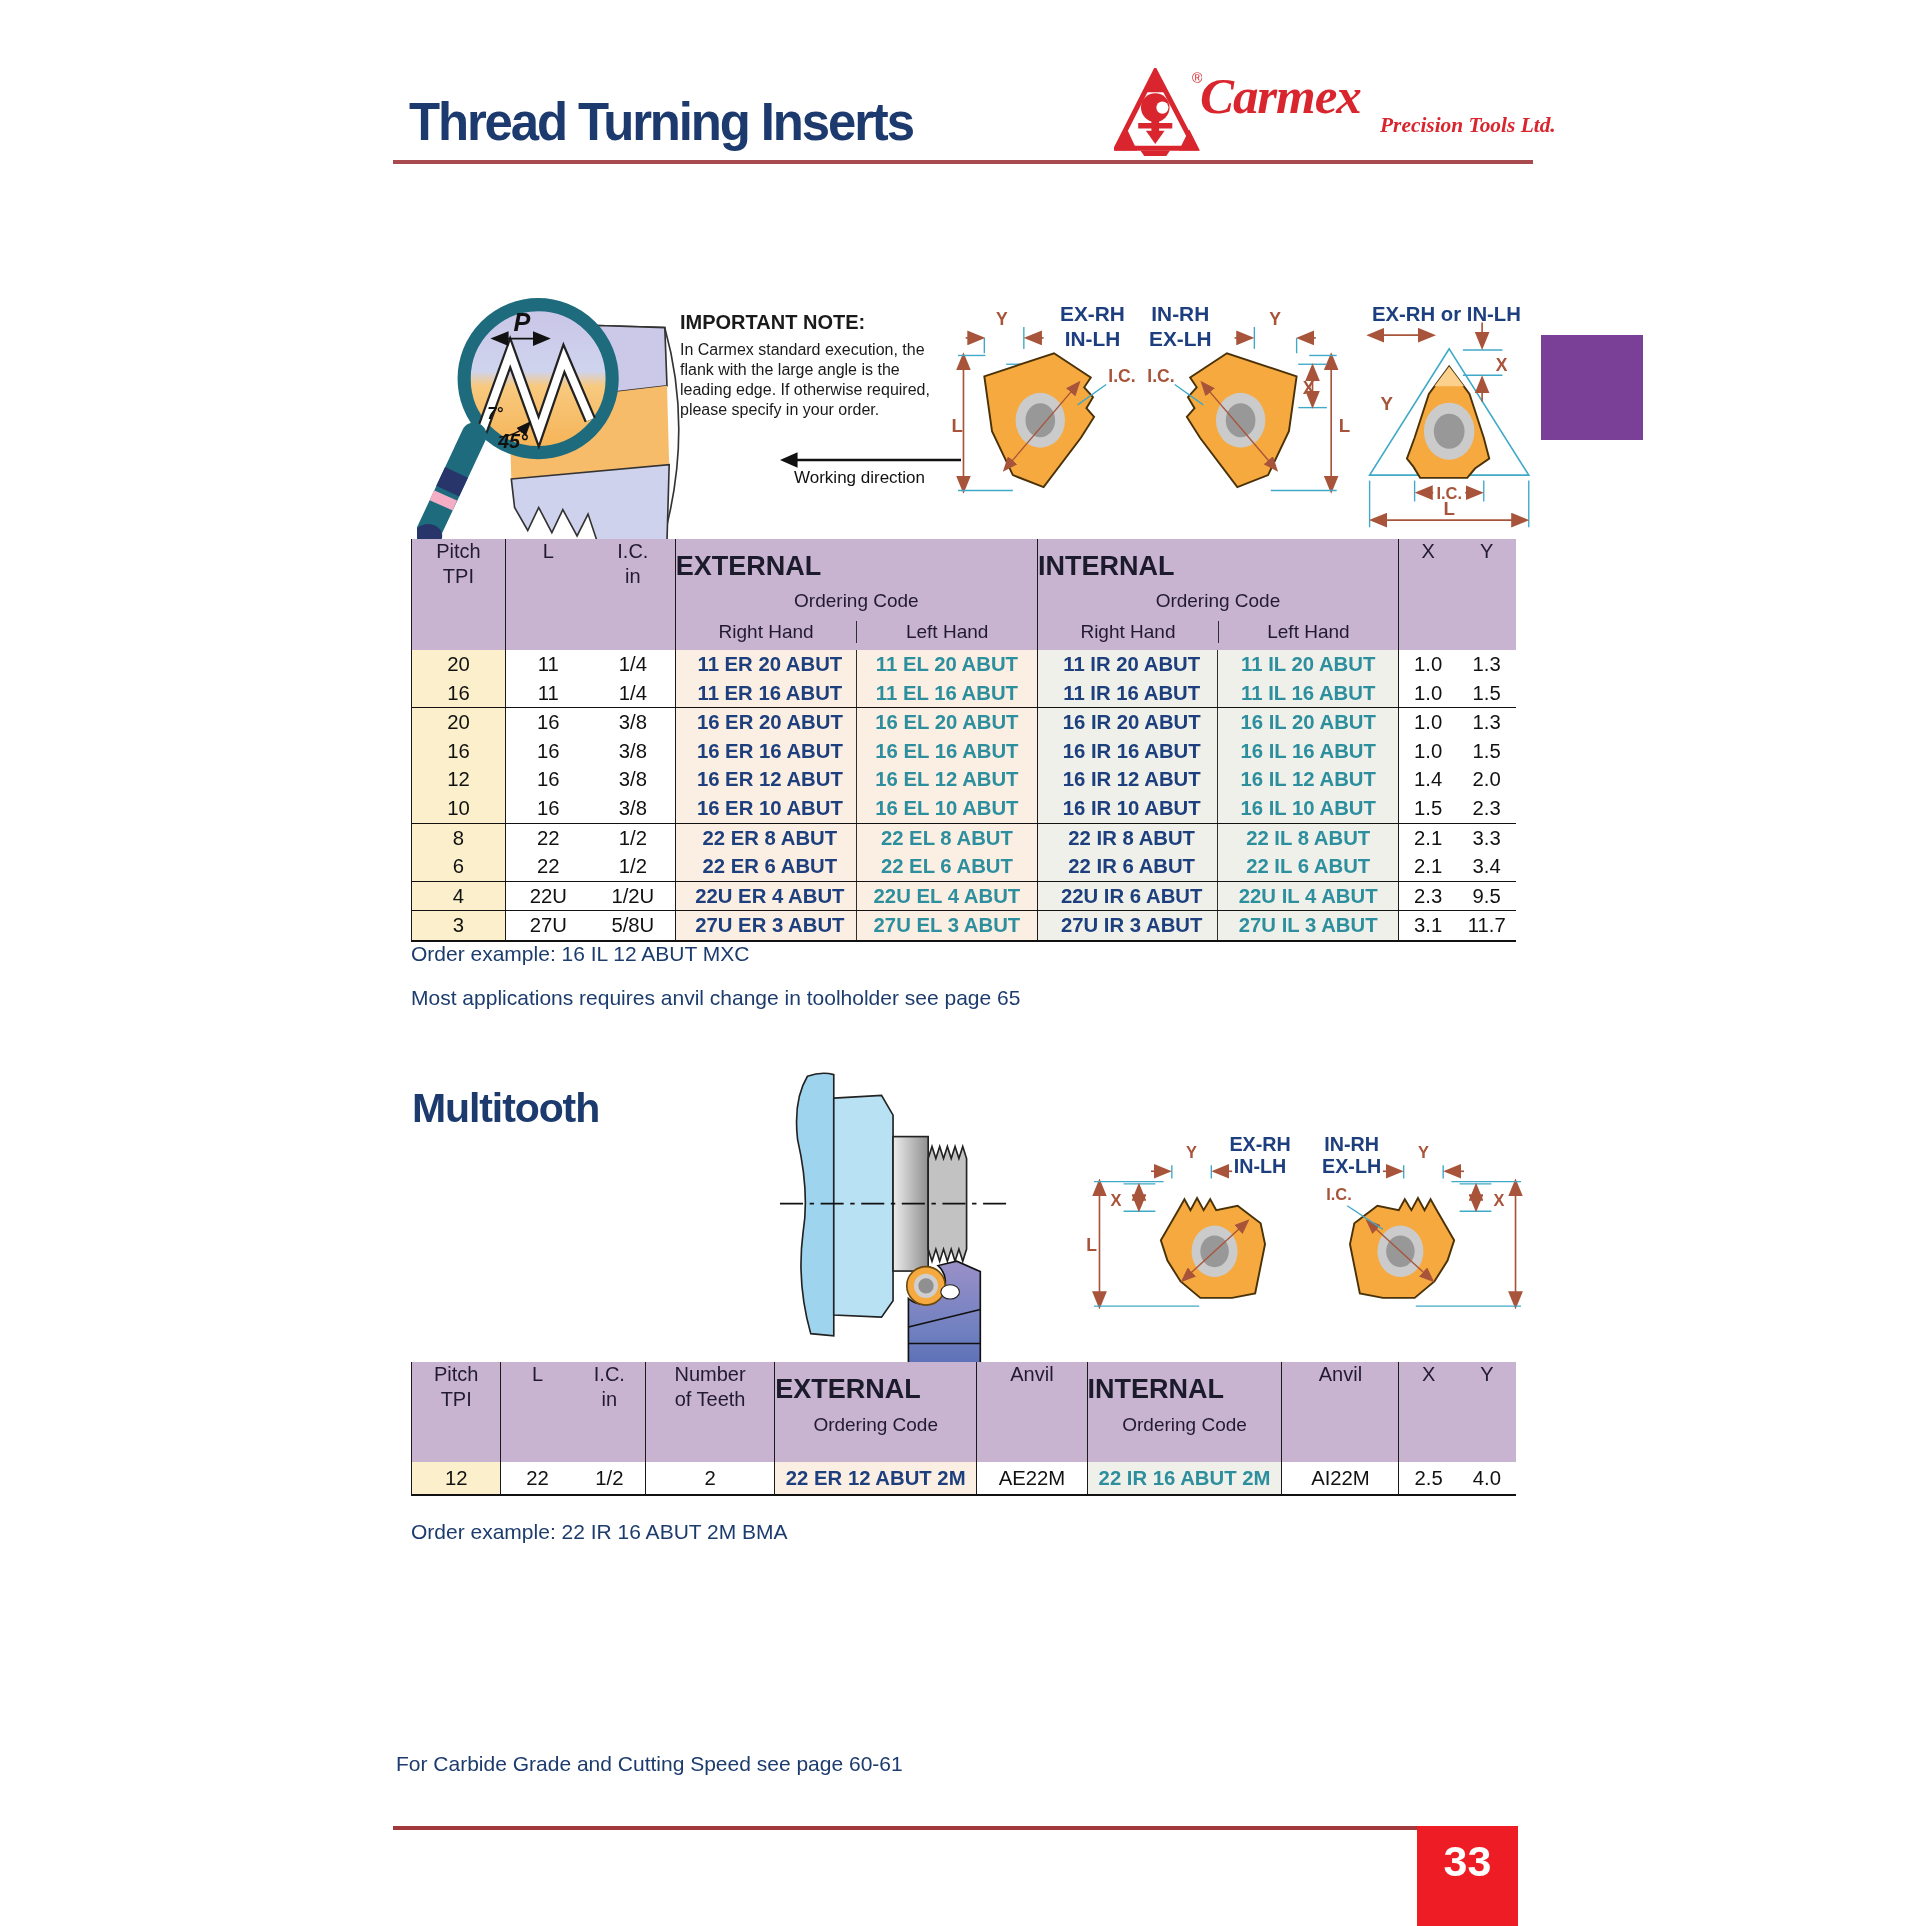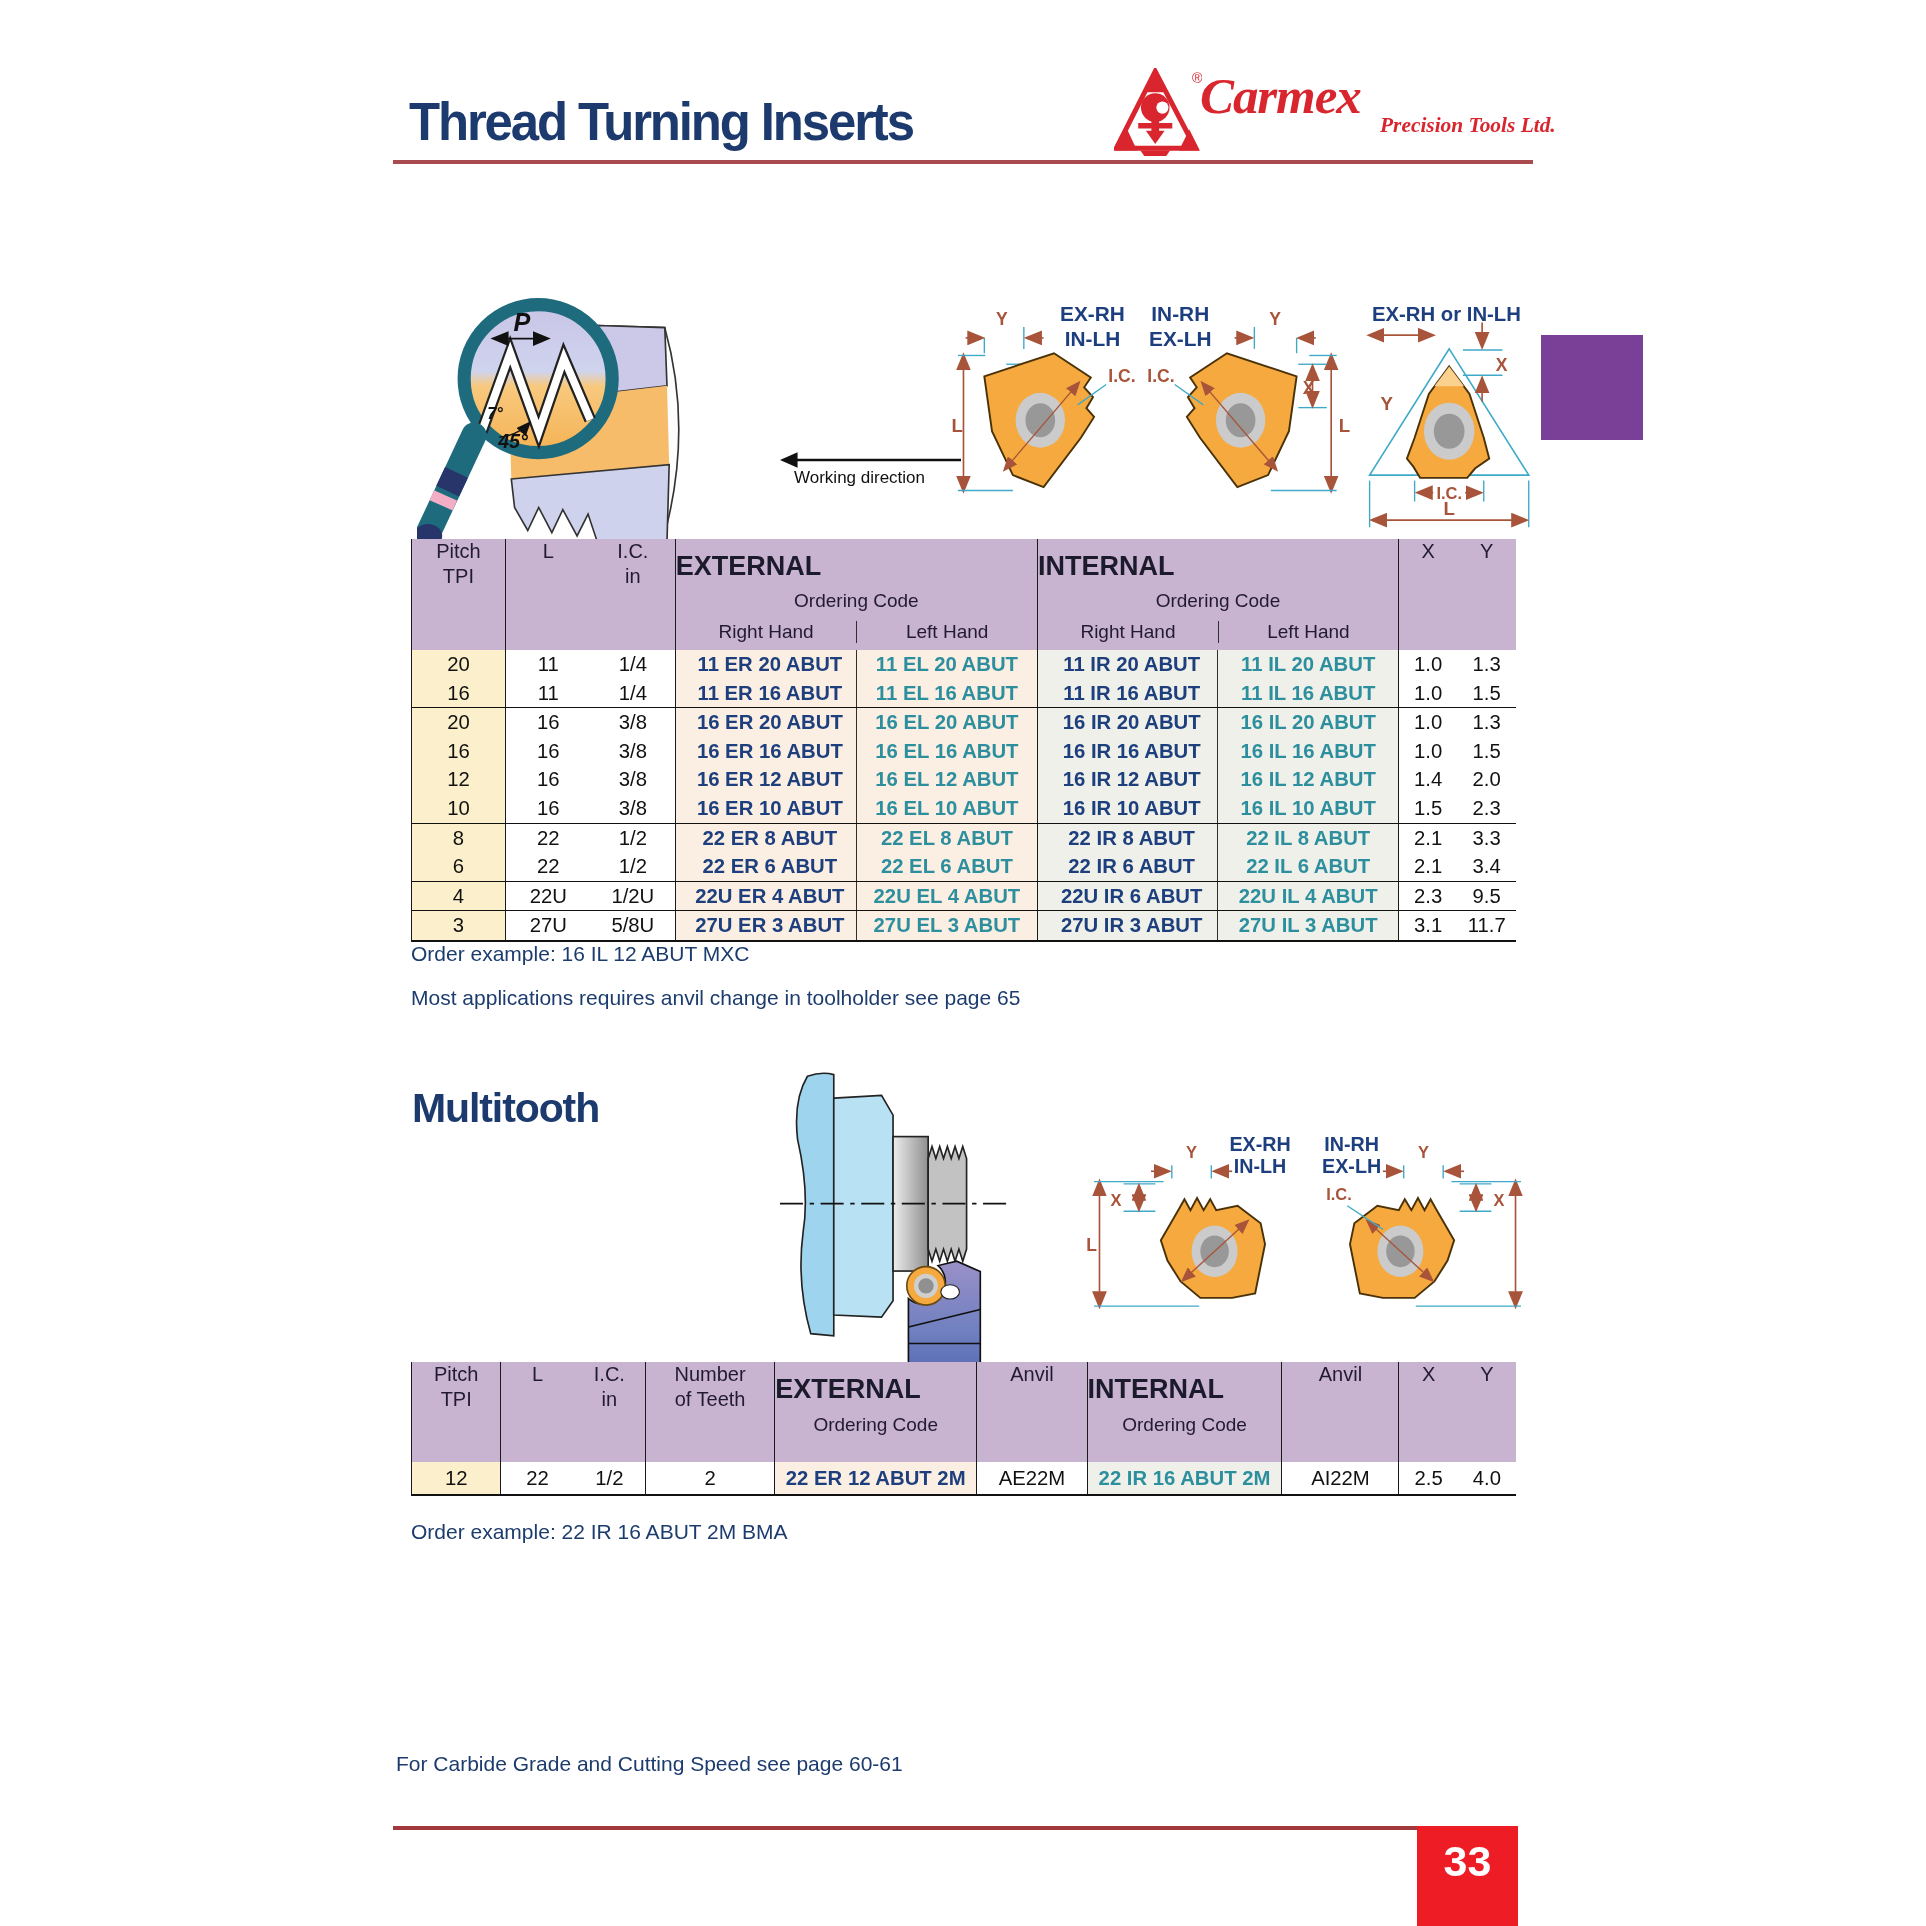--- a/index.html
+++ b/index.html
@@ -133,20 +133,27 @@
     <text x="128" y="238" font-size="30" font-style="italic" font-weight="bold" fill="#111">7°</text>
     <text x="148" y="292" font-size="36" font-style="italic" font-weight="bold" fill="#111">45°</text>
     <path d="M150,272 Q185,268 205,246" fill="none" stroke="#111" stroke-width="2.5" marker-end="url(#mkB)"></path>
 
     <line x1="104" y1="268" x2="18" y2="452" stroke="#1e6b7d" stroke-width="46" stroke-linecap="round"></line>
     <line x1="72" y1="336" x2="56" y2="370" stroke="#27356b" stroke-width="46"></line>
     <line x1="52" y1="378" x2="44" y2="396" stroke="#f3aec6" stroke-width="46"></line>
     <ellipse cx="20" cy="452" rx="26" ry="22" fill="#27356b"></ellipse>
   </svg>
 
+  <div class="abs note-block">
+    <div class="note-title">IMPORTANT NOTE:</div>
+    <div class="note-line">In Carmex standard execution, the</div>
+    <div class="note-line">flank with the large angle is the</div>
+    <div class="note-line">leading edge. If otherwise required,</div>
+    <div class="note-line">please specify in your order.</div>
+  </div>
 
   <svg class="abs" style="left:780px;top:449px" width="181" height="22" viewBox="0 0 330 40">
     <line x1="330" y1="20" x2="30" y2="20" stroke="#111" stroke-width="5"></line>
     <polygon points="32,6 0,20 32,34" fill="#111"></polygon>
   </svg>
   <div class="abs working-label">Working direction</div>
 
   <svg class="abs" style="left:947px;top:294px" width="590" height="236" viewBox="0 0 1075 430">
     <defs>
       <marker id="mkM" markerWidth="11" markerHeight="9" refX="9" refY="4.5" orient="auto-start-reverse">

